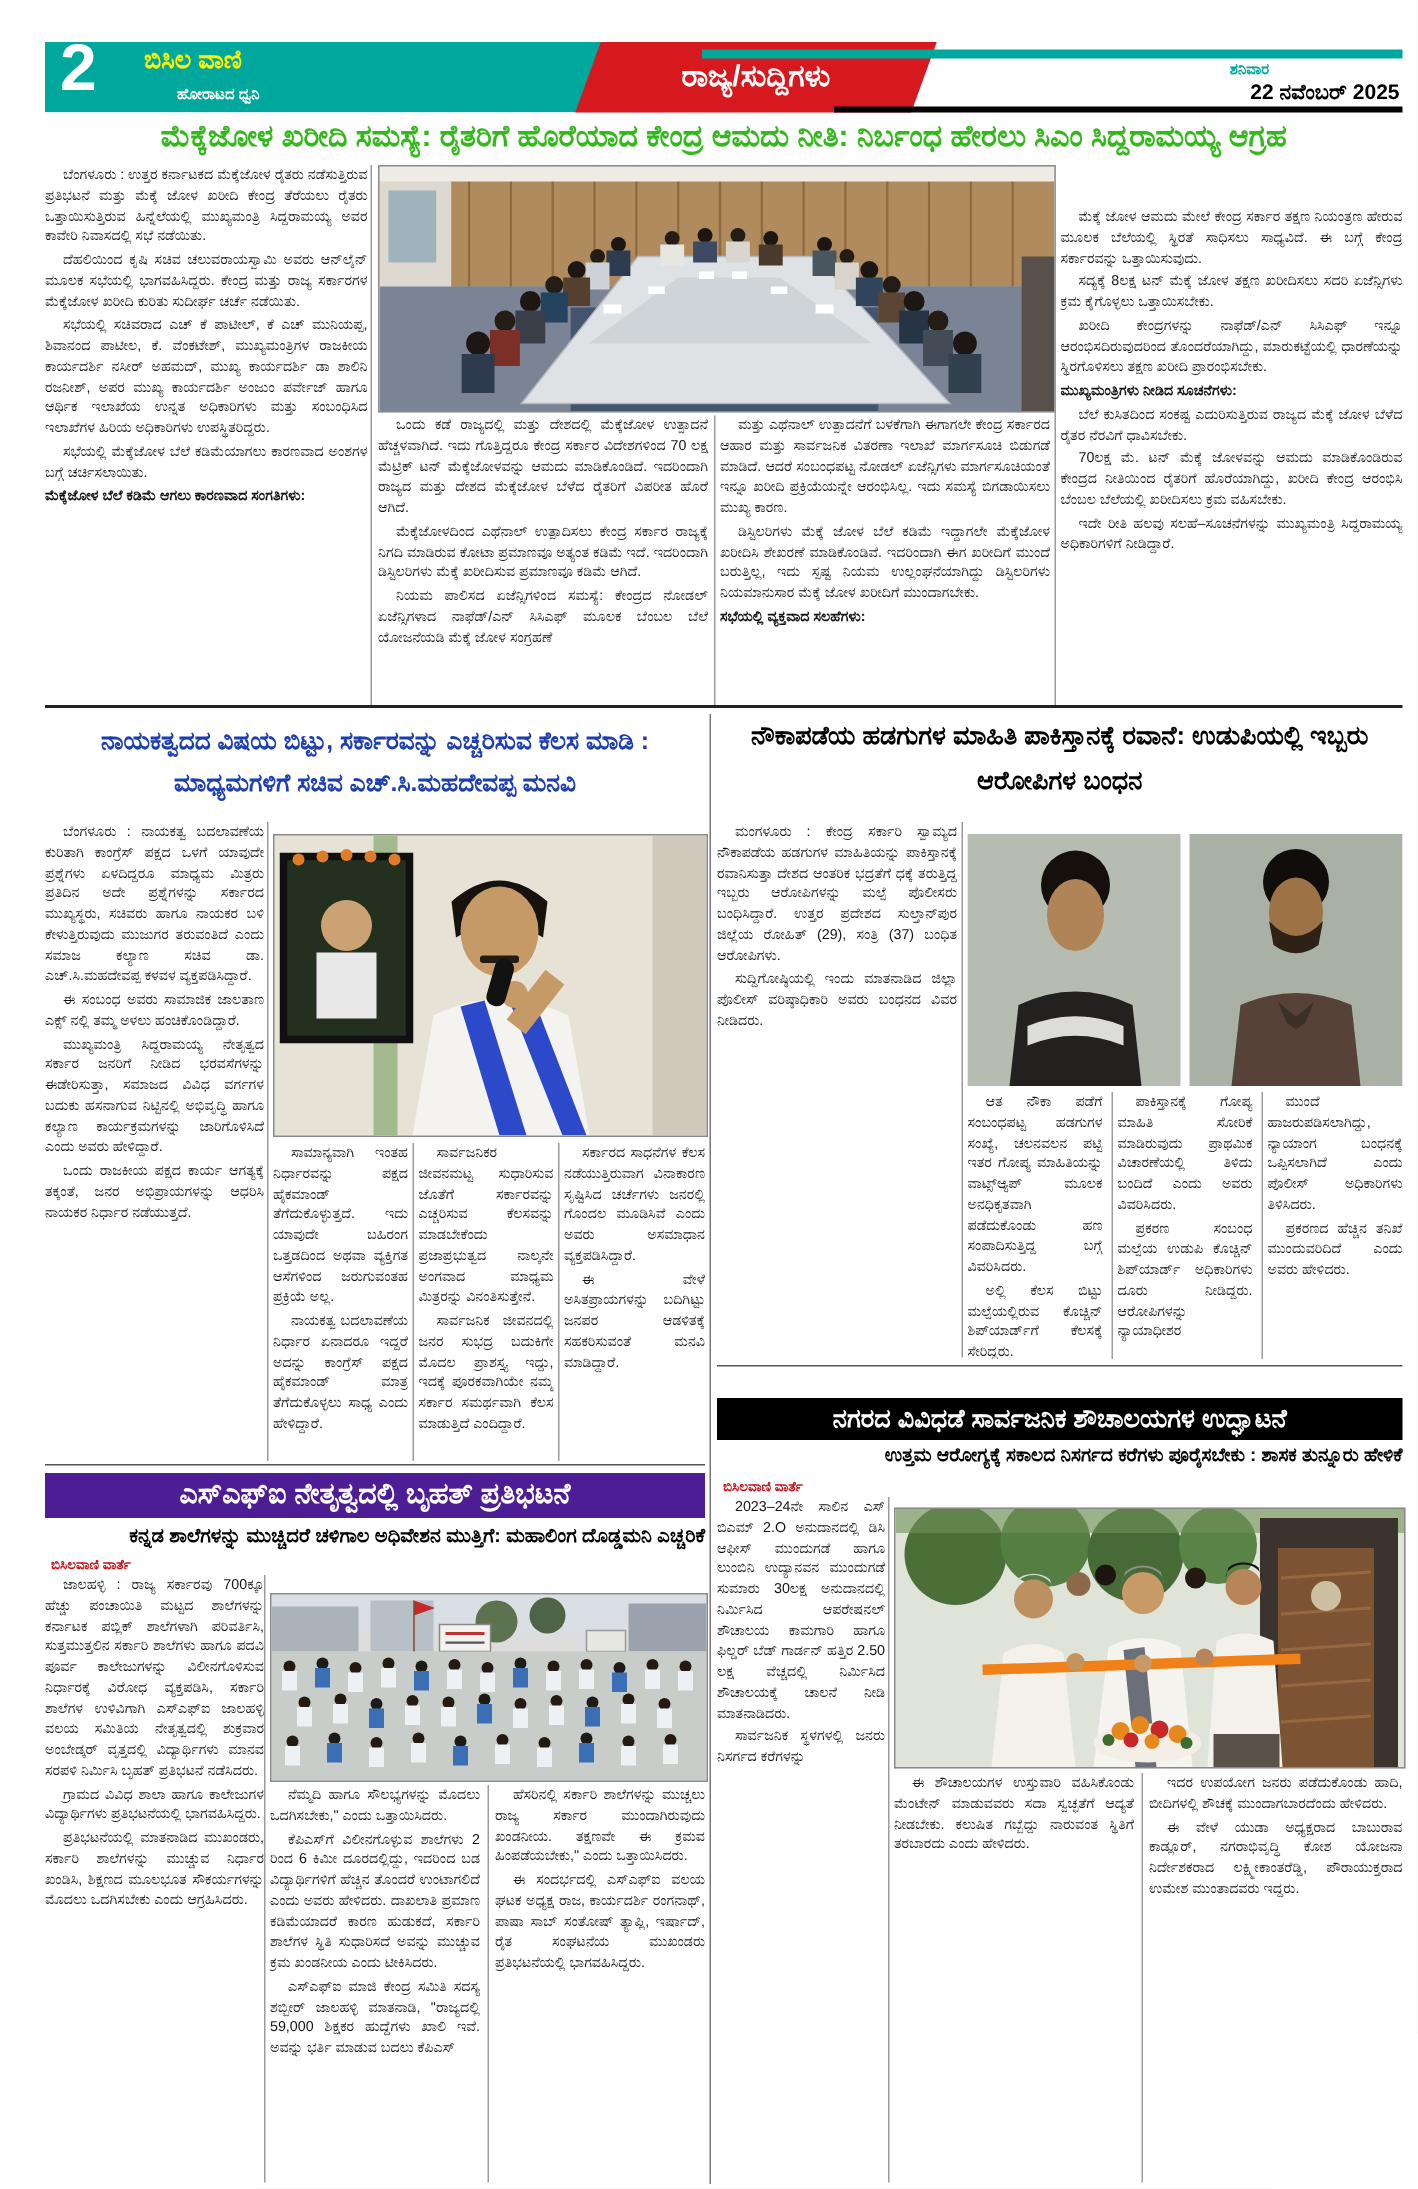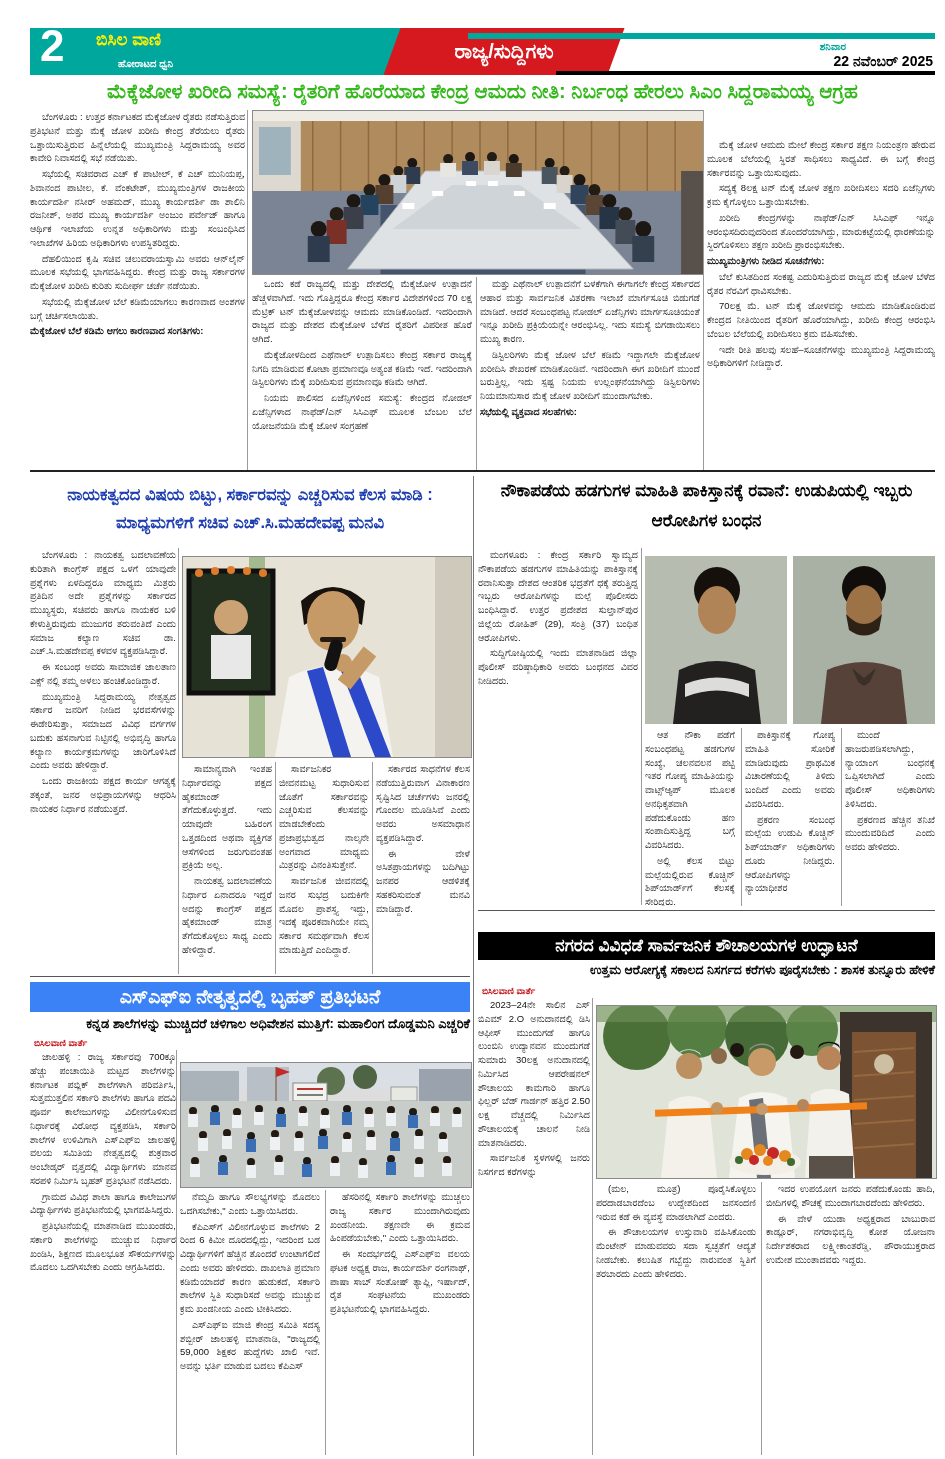--- a/index.html
+++ b/index.html
@@ -134,22 +134,22 @@
           <rect x="232" y="50" width="16" height="14" fill="#d9d6cf"></rect>
         <circle cx="262" cy="48" r="5" fill="#1c1713"></circle>
           <rect x="254" y="52" width="16" height="14" fill="#4a3b2d"></rect>
       </g>
       <rect x="430" y="60" width="22" height="103" fill="#58504a"></rect>
     </svg>
   </div>
 
   <div class="col" style="left:30px;top:110px;width:215px;height:360px;">
       <p>ಬೆಂಗಳೂರು : ಉತ್ತರ ಕರ್ನಾಟಕದ ಮೆಕ್ಕೆಜೋಳ ರೈತರು ನಡೆಸುತ್ತಿರುವ ಪ್ರತಿಭಟನೆ ಮತ್ತು ಮೆಕ್ಕೆ ಜೋಳ ಖರೀದಿ ಕೇಂದ್ರ ತೆರೆಯಲು ರೈತರು ಒತ್ತಾಯಿಸುತ್ತಿರುವ ಹಿನ್ನೆಲೆಯಲ್ಲಿ ಮುಖ್ಯಮಂತ್ರಿ ಸಿದ್ದರಾಮಯ್ಯ ಅವರ ಕಾವೇರಿ ನಿವಾಸದಲ್ಲಿ ಸಭೆ ನಡೆಯಿತು.</p>
+      <p>ದೆಹಲಿಯಿಂದ ಕೃಷಿ ಸಚಿವ ಚಲುವರಾಯಸ್ವಾಮಿ ಅವರು ಆನ್‌ಲೈನ್ ಮೂಲಕ ಸಭೆಯಲ್ಲಿ ಭಾಗವಹಿಸಿದ್ದರು. ಕೇಂದ್ರ ಮತ್ತು ರಾಜ್ಯ ಸರ್ಕಾರಗಳ ಮೆಕ್ಕೆಜೋಳ ಖರೀದಿ ಕುರಿತು ಸುದೀರ್ಘ ಚರ್ಚೆ ನಡೆಯಿತು.</p>
       <p>ಸಭೆಯಲ್ಲಿ ಸಚಿವರಾದ ಎಚ್ ಕೆ ಪಾಟೀಲ್, ಕೆ ಎಚ್ ಮುನಿಯಪ್ಪ, ಶಿವಾನಂದ ಪಾಟೀಲ, ಕೆ. ವೆಂಕಟೇಶ್, ಮುಖ್ಯಮಂತ್ರಿಗಳ ರಾಜಕೀಯ ಕಾರ್ಯದರ್ಶಿ ನಸೀರ್ ಅಹಮದ್, ಮುಖ್ಯ ಕಾರ್ಯದರ್ಶಿ ಡಾ ಶಾಲಿನಿ ರಜನೀಶ್, ಅಪರ ಮುಖ್ಯ ಕಾರ್ಯದರ್ಶಿ ಅಂಜುಂ ಪರ್ವೇಜ್ ಹಾಗೂ ಆರ್ಥಿಕ ಇಲಾಖೆಯ ಉನ್ನತ ಅಧಿಕಾರಿಗಳು ಮತ್ತು ಸಂಬಂಧಿಸಿದ ಇಲಾಖೆಗಳ ಹಿರಿಯ ಅಧಿಕಾರಿಗಳು ಉಪಸ್ಥಿತರಿದ್ದರು.</p>
-      <p>ದೆಹಲಿಯಿಂದ ಕೃಷಿ ಸಚಿವ ಚಲುವರಾಯಸ್ವಾಮಿ ಅವರು ಆನ್‌ಲೈನ್ ಮೂಲಕ ಸಭೆಯಲ್ಲಿ ಭಾಗವಹಿಸಿದ್ದರು. ಕೇಂದ್ರ ಮತ್ತು ರಾಜ್ಯ ಸರ್ಕಾರಗಳ ಮೆಕ್ಕೆಜೋಳ ಖರೀದಿ ಕುರಿತು ಸುದೀರ್ಘ ಚರ್ಚೆ ನಡೆಯಿತು.</p>
       <p>ಸಭೆಯಲ್ಲಿ ಮೆಕ್ಕೆಜೋಳ ಬೆಲೆ ಕಡಿಮೆಯಾಗಲು ಕಾರಣವಾದ ಅಂಶಗಳ ಬಗ್ಗೆ ಚರ್ಚಿಸಲಾಯಿತು.</p>
       <p class="bold">ಮೆಕ್ಕೆಜೋಳ ಬೆಲೆ ಕಡಿಮೆ ಆಗಲು ಕಾರಣವಾದ ಸಂಗತಿಗಳು:</p>
     </div>
   <div class="col" style="left:252px;top:277px;width:220px;height:193px;">
       <p>ಒಂದು ಕಡೆ ರಾಜ್ಯದಲ್ಲಿ ಮತ್ತು ದೇಶದಲ್ಲಿ ಮೆಕ್ಕೆಜೋಳ ಉತ್ಪಾದನೆ ಹೆಚ್ಚಳವಾಗಿದೆ. ಇದು ಗೊತ್ತಿದ್ದರೂ ಕೇಂದ್ರ ಸರ್ಕಾರ ವಿದೇಶಗಳಿಂದ 70 ಲಕ್ಷ ಮೆಟ್ರಿಕ್ ಟನ್ ಮೆಕ್ಕೆಜೋಳವನ್ನು ಆಮದು ಮಾಡಿಕೊಂಡಿದೆ. ಇದರಿಂದಾಗಿ ರಾಜ್ಯದ ಮತ್ತು ದೇಶದ ಮೆಕ್ಕೆಜೋಳ ಬೆಳೆದ ರೈತರಿಗೆ ವಿಪರೀತ ಹೊರೆ ಆಗಿದೆ.</p>
       <p>ಮೆಕ್ಕೆಜೋಳದಿಂದ ಎಥೆನಾಲ್ ಉತ್ಪಾದಿಸಲು ಕೇಂದ್ರ ಸರ್ಕಾರ ರಾಜ್ಯಕ್ಕೆ ನಿಗದಿ ಮಾಡಿರುವ ಕೋಟಾ ಪ್ರಮಾಣವೂ ಅತ್ಯಂತ ಕಡಿಮೆ ಇದೆ. ಇದರಿಂದಾಗಿ ಡಿಸ್ಟಿಲರಿಗಳು ಮೆಕ್ಕೆ ಖರೀದಿಸುವ ಪ್ರಮಾಣವೂ ಕಡಿಮೆ ಆಗಿದೆ.</p>
       <p>ನಿಯಮ ಪಾಲಿಸದ ಏಜೆನ್ಸಿಗಳಿಂದ ಸಮಸ್ಯೆ: ಕೇಂದ್ರದ ನೋಡಲ್ ಏಜೆನ್ಸಿಗಳಾದ ನಾಫೆಡ್/ಎನ್ ಸಿಸಿಎಫ್ ಮೂಲಕ ಬೆಂಬಲ ಬೆಲೆ ಯೋಜನೆಯಡಿ ಮೆಕ್ಕೆ ಜೋಳ ಸಂಗ್ರಹಣೆ</p>
     </div>
   <div class="col" style="left:480px;top:277px;width:220px;height:193px;">
       <p>ಮತ್ತು ಎಥೆನಾಲ್ ಉತ್ಪಾದನೆಗೆ ಬಳಕೆಗಾಗಿ ಈಗಾಗಲೇ ಕೇಂದ್ರ ಸರ್ಕಾರದ ಆಹಾರ ಮತ್ತು ಸಾರ್ವಜನಿಕ ವಿತರಣಾ ಇಲಾಖೆ ಮಾರ್ಗಸೂಚಿ ಬಿಡುಗಡೆ ಮಾಡಿದೆ. ಆದರೆ ಸಂಬಂಧಪಟ್ಟ ನೋಡಲ್ ಏಜೆನ್ಸಿಗಳು ಮಾರ್ಗಸೂಚಿಯಂತೆ ಇನ್ನೂ ಖರೀದಿ ಪ್ರಕ್ರಿಯೆಯನ್ನೇ ಆರಂಭಿಸಿಲ್ಲ. ಇದು ಸಮಸ್ಯೆ ಬಿಗಡಾಯಿಸಲು ಮುಖ್ಯ ಕಾರಣ.</p>
@@ -257,21 +257,21 @@
     </div>
   <div class="col" style="left:845px;top:728px;width:90px;height:178px;">
       <p>ಮುಂದೆ ಹಾಜರುಪಡಿಸಲಾಗಿದ್ದು, ನ್ಯಾಯಾಂಗ ಬಂಧನಕ್ಕೆ ಒಪ್ಪಿಸಲಾಗಿದೆ ಎಂದು ಪೊಲೀಸ್ ಅಧಿಕಾರಿಗಳು ತಿಳಿಸಿದರು.</p>
       <p>ಪ್ರಕರಣದ ಹೆಚ್ಚಿನ ತನಿಖೆ ಮುಂದುವರಿದಿದೆ ಎಂದು ಅವರು ಹೇಳಿದರು.</p>
     </div>
   <div class="vrule" style="left:641px;top:548px;height:357px;"></div>
   <div class="vrule" style="left:741px;top:728px;height:178px;"></div>
   <div class="vrule" style="left:841px;top:728px;height:178px;"></div>
   <div class="hrule" style="left:478px;top:910px;width:457px;height:1px;background:#555;"></div>
 
-  <div class="band" style="left:30px;top:982px;width:440px;height:30px;background:#3b82f6;font-size:19px;line-height:30px;">ಎಸ್ಎಫ್ಐ ನೇತೃತ್ವದಲ್ಲಿ ಬೃಹತ್ ಪ್ರತಿಭಟನೆ</div>
+  <div class="band" style="left:30px;top:982px;width:440px;height:30px;background:#4c1d95;font-size:19px;line-height:30px;">ಎಸ್ಎಫ್ಐ ನೇತೃತ್ವದಲ್ಲಿ ಬೃಹತ್ ಪ್ರತಿಭಟನೆ</div>
   <div class="subhead" style="left:30px;top:1016px;width:440px;font-size:13px;">ಕನ್ನಡ ಶಾಲೆಗಳನ್ನು ಮುಚ್ಚಿದರೆ ಚಳಿಗಾಲ ಅಧಿವೇಶನ ಮುತ್ತಿಗೆ: ಮಹಾಲಿಂಗ ದೊಡ್ಡಮನಿ ಎಚ್ಚರಿಕೆ</div>
   <div class="byline" style="left:34px;top:1038px;">ಬಿಸಿಲವಾಣಿ ವಾರ್ತೆ</div>
 
   <div class="photo" style="left:180px;top:1062px;width:290px;height:124px;">
     <svg viewBox="0 0 290 124" preserveAspectRatio="none">
       <defs>
         <g id="pw">
             <circle r="4" fill="#241a12"></circle>
             <rect x="-5" y="3" width="10" height="13" fill="#eef1f3"></rect>
           </g>
@@ -399,21 +399,20 @@
           <circle cx="194" cy="156" r="4" fill="#3e6b2e"></circle>
         </g>
     </svg>
   </div>
 
   <div class="col" style="left:478px;top:998px;width:112px;height:457px;">
       <p>2023–24ನೇ ಸಾಲಿನ ಎಸ್ ಬಿಎಮ್ 2.O ಅನುದಾನದಲ್ಲಿ ಡಿಸಿ ಆಫೀಸ್ ಮುಂದುಗಡೆ ಹಾಗೂ ಲುಂಬಿನಿ ಉದ್ಯಾನವನ ಮುಂದುಗಡೆ ಸುಮಾರು 30ಲಕ್ಷ ಅನುದಾನದಲ್ಲಿ ನಿರ್ಮಿಸಿದ ಆಪರೇಷನಲ್ ಶೌಚಾಲಯ ಕಾಮಗಾರಿ ಹಾಗೂ ಫಿಲ್ಡರ್ ಬೆಡ್ ಗಾರ್ಡನ್ ಹತ್ತಿರ 2.50 ಲಕ್ಷ ವೆಚ್ಚದಲ್ಲಿ ನಿರ್ಮಿಸಿದ ಶೌಚಾಲಯಕ್ಕೆ ಚಾಲನೆ ನೀಡಿ ಮಾತನಾಡಿದರು.</p>
       <p>ಸಾರ್ವಜನಿಕ ಸ್ಥಳಗಳಲ್ಲಿ ಜನರು ನಿಸರ್ಗದ ಕರೆಗಳನ್ನು</p>
     </div>
   <div class="col" style="left:596px;top:1182px;width:160px;height:273px;">
-      <p>(ಮಲ, ಮೂತ್ರ) ಪೂರೈಸಿಕೊಳ್ಳಲು ಪರದಾಡಬಾರದೆಂಬ ಉದ್ದೇಶದಿಂದ ಜನಸಂದಣಿ ಇರುವ ಕಡೆ ಈ ವ್ಯವಸ್ಥೆ ಮಾಡಲಾಗಿದೆ ಎಂದರು.</p>
       <p>ಈ ಶೌಚಾಲಯಗಳ ಉಸ್ತುವಾರಿ ವಹಿಸಿಕೊಂಡು ಮೆಂಟೇನ್ ಮಾಡುವವರು ಸದಾ ಸ್ವಚ್ಛತೆಗೆ ಆದ್ಯತೆ ನೀಡಬೇಕು. ಕಲುಷಿತ ಗಬ್ಬೆದ್ದು ನಾರುವಂತ ಸ್ಥಿತಿಗೆ ತರಬಾರದು ಎಂದು ಹೇಳಿದರು.</p>
     </div>
   <div class="col" style="left:766px;top:1182px;width:169px;height:273px;">
       <p>ಇದರ ಉಪಯೋಗ ಜನರು ಪಡೆದುಕೊಂಡು ಹಾದಿ, ಬೀದಿಗಳಲ್ಲಿ ಶೌಚಕ್ಕೆ ಮುಂದಾಗಬಾರದೆಂದು ಹೇಳಿದರು.</p>
       <p>ಈ ವೇಳೆ ಯುಡಾ ಅಧ್ಯಕ್ಷರಾದ ಬಾಬುರಾವ ಕಾಡ್ಲೂರ್, ನಗರಾಭಿವೃದ್ಧಿ ಕೋಶ ಯೋಜನಾ ನಿರ್ದೇಶಕರಾದ ಲಕ್ಷ್ಮೀಕಾಂತರೆಡ್ಡಿ, ಪೌರಾಯುಕ್ತರಾದ ಉಮೇಶ ಮುಂತಾದವರು ಇದ್ದರು.</p>
     </div>
   <div class="vrule" style="left:592px;top:998px;height:457px;"></div>
   <div class="vrule" style="left:761px;top:1182px;height:273px;"></div>
 
 </div>

